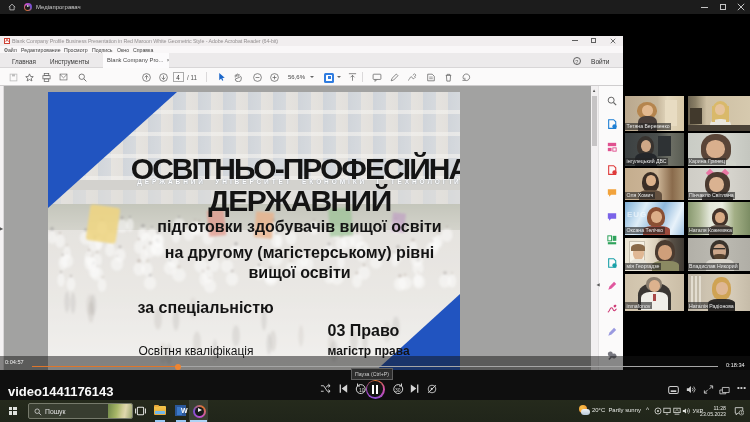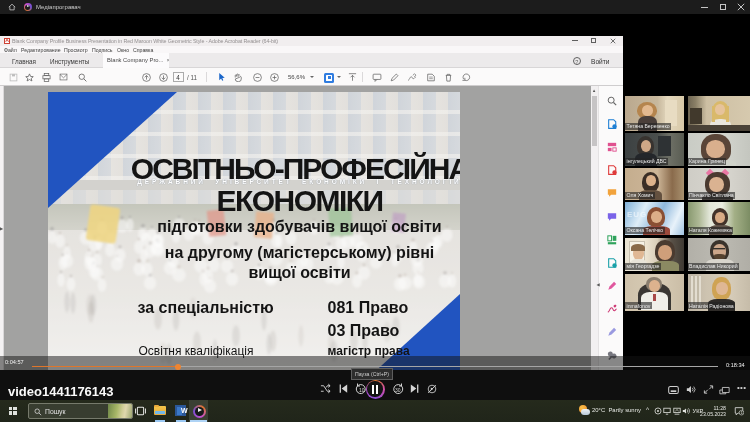--- a/index.html
+++ b/index.html
@@ -196,26 +196,25 @@
  <div class="ab" style="left:160px;top:118px;width:17px;height:26px;background:rgba(208,84,62,0.7);transform:rotate(-6deg);filter:blur(1px)"></div>
  <div class="ab" style="left:207px;top:120px;width:18px;height:26px;background:rgba(224,126,56,0.7);transform:rotate(5deg);filter:blur(1px)"></div>
  <div class="ab" style="left:281px;top:116px;width:23px;height:28px;background:rgba(92,158,84,0.7);transform:rotate(-4deg);filter:blur(1px)"></div>
  <div class="ab" style="left:344px;top:121px;width:13px;height:19px;background:rgba(148,88,158,0.6);transform:rotate(6deg);filter:blur(1px)"></div>
 
  <div class="ab" style="left:0;top:0;width:504px;height:283.5px;background:rgba(255,255,255,0.38)"></div>
  <div class="ab" style="left:0;top:0;width:0;height:0;border-top:116px solid #2154c0;border-right:129px solid transparent"></div>
  <div class="ab" style="right:0;bottom:-0.5px;width:0;height:0;border-bottom:82px solid #2154c0;border-left:90px solid transparent"></div>
  <div class="ab" style="left:14px;top:86px;width:476px;text-align:center;font-size:6.5px;font-weight:bold;letter-spacing:2.9px;color:#ffffff;white-space:nowrap;text-shadow:0 0 1px rgba(95,110,130,0.8)">ДЕРЖАВНИЙ&nbsp; УНІВЕРСИТЕТ&nbsp; ЕКОНОМІКИ&nbsp; І&nbsp; ТЕХНОЛОГІЙ</div>
  <div class="ab" style="left:0;top:60px;width:504px;text-align:center;font-size:30px;letter-spacing:-1.95px;font-weight:bold;color:#141414">ОСВІТНЬО-ПРОФЕСІЙНА</div>
- <div class="ab" style="left:0;top:92px;width:504px;text-align:center;font-size:30px;letter-spacing:-1.55px;font-weight:bold;color:#141414">ЕКОНОМІКИ</div>
+ <div class="ab" style="left:0;top:92px;width:504px;text-align:center;font-size:30px;letter-spacing:-1.55px;font-weight:bold;color:#141414">ДЕРЖАВНИЙ</div>
  <div class="ab" style="left:0;top:126px;width:504px;text-align:center;font-size:16px;font-weight:bold;color:#141414">підготовки здобувачів вищої освіти</div>
  <div class="ab" style="left:0;top:152px;width:504px;text-align:center;font-size:16px;font-weight:bold;color:#141414">на другому (магістерському) рівні</div>
  <div class="ab" style="left:0;top:171.5px;width:504px;text-align:center;font-size:16px;font-weight:bold;color:#141414">вищої освіти</div>
  <div class="ab" style="left:90px;top:207px;font-size:16px;font-weight:bold;color:#141414">за спеціальністю</div>
- <div class="ab" style="left:280px;top:207px;font-size:16px;font-weight:bold;color:#141414">081 Право</div>
  <div class="ab" style="left:280px;top:230px;font-size:16px;font-weight:bold;color:#141414">03 Право</div>
  <div class="ab" style="left:91px;top:251.5px;font-size:12px;font-weight:normal;color:#141414">Освітня кваліфікація</div>
  <div class="ab" style="left:280px;top:251.5px;font-size:12px;font-weight:bold;color:#141414">магістр права</div>
  <div class="ab" style="left:436px;top:65px;width:1.2px;height:10px;background:#333"></div>
  <div class="ab" style="left:433.5px;top:64.5px;width:6px;height:1px;background:#333"></div>
  <div class="ab" style="left:433.5px;top:74.5px;width:6px;height:1px;background:#333"></div>
 </div>
 <div class="ab" style="left:625px;top:96px;width:58.5px;height:35px;overflow:hidden;background:linear-gradient(90deg,#baa88e 0%,#c7b89d 55%,#e3d7bd 72%,#d8c9a8 100%)">
     <div class="ab" style="left:40px;top:4px;width:12px;height:26px;background:#e8dcc2"></div>
     <div class="ab" style="left:12px;top:6px;width:20px;height:17px;border-radius:50% 50% 46% 46%;background:#b5854e"></div>

